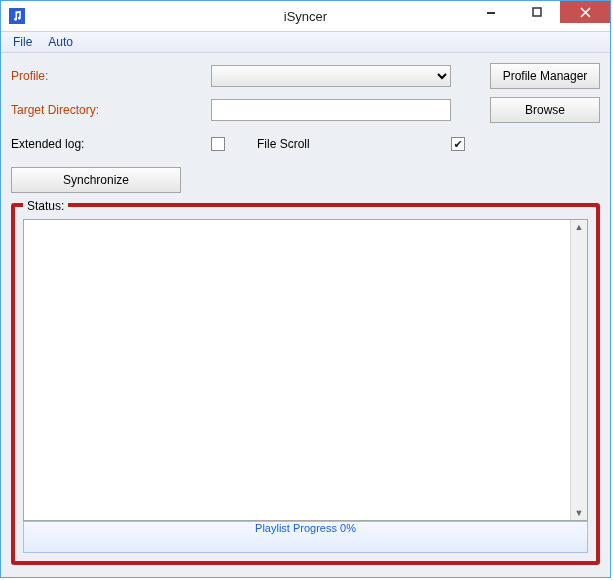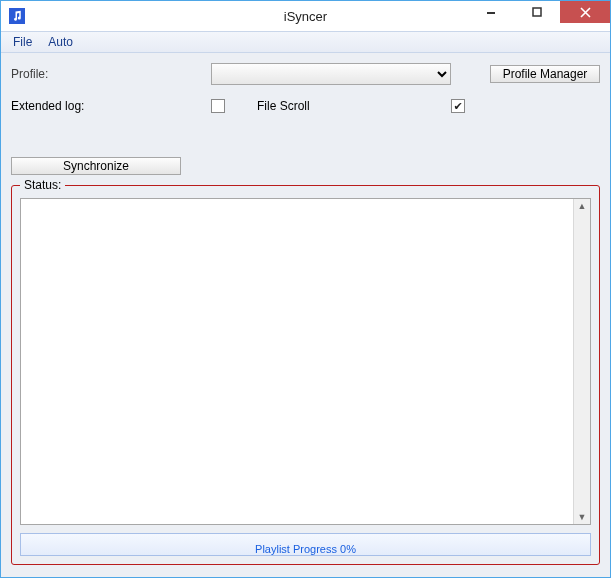--- a/index.html
+++ b/index.html
@@ -82,21 +82,21 @@
     display:flex;
     flex-direction:column;
   }
   .form-row {
     display:flex;
     align-items:center;
     margin-bottom:8px;
   }
   .label-col {
     width: 200px;
-    color:#404040;
+    color:#c2410c;
     font-size:12px;
   }
   .ctrl-col {
     width: 240px;
     display:flex;
   }
   .right-col {
     flex:1;
     display:flex;
     justify-content:flex-end;
@@ -110,31 +110,31 @@
   }
   input.text-input {
     width: 240px;
     height:22px;
     border:1px solid #a7a7a7;
     background:#fff;
     padding:0 4px;
     font-size:12px;
   }
   button.win-button {
-    height:18px;
+    height:26px;
     border:1px solid #a7a7a7;
     background: linear-gradient(#fdfdfd,#e5e5e5);
     font-size:12px;
     padding: 0 11px;
     min-width:110px;
     cursor:default;
   }
   .check-row {
     display:flex;
-    margin: 6px 0 0 0;
+    margin: 6px 0 16px 0;
   }
   .check-label1 { width:200px; }
   .checkbox {
     width:14px; height:14px;
     border:1px solid #888;
     background:#fff;
     display:inline-flex;
     align-items:center;
     justify-content:center;
     margin-right: 32px;
@@ -145,29 +145,28 @@
     color:#222;
     line-height:1;
   }
   .autoscroll-label {
     width: 194px;
   }
   .action-row {
     display:flex;
     gap: 12px;
     margin-bottom: 10px;
-    margin-top: 44px;
   }
   .action-row button.win-button {
     width: 170px;
     min-width: 170px;
   }
   .status-group {
     flex:1;
-    border:1px solid #b91c1c;
+    border:4px solid #b91c1c;
     border-radius:3px;
     position:relative;
     padding: 12px 8px 8px 8px;
     display:flex;
     flex-direction:column;
     background:#eceff4;
   }
   .status-legend {
     position:absolute;
     top:-8px;
@@ -189,27 +188,26 @@
     width:17px;
     background:#f0f0f0;
     border-left:1px solid #d9d9d9;
     display:flex;
     flex-direction:column;
     align-items:center;
     justify-content:space-between;
     padding:2px 0;
   }
   .progress {
-    height:23px;
+    height:32px;
     border:1px solid #a7bfe8;
     background: linear-gradient(#f4f8ff,#e4ecfb);
-    margin-top:8px;
     position:relative;
     display:flex;
-    align-items:flex-end;
+    align-items:flex-start;
     justify-content:center;
     font-size:11px;
     color:#1a60e0;
   }
 </style>
 </head>
 <body>
 
 <div class="window">
 
@@ -249,20 +247,29 @@
     <div class="form-row">
       <div class="label-col">Profile:</div>
       <div class="ctrl-col">
         <select class="profile-select"></select>
       </div>
       <div class="right-col">
         <button class="win-button">Profile Manager</button>
       </div>
     </div>
 
+    <div class="form-row">
+      <div class="label-col">Target Directory:</div>
+      <div class="ctrl-col">
+        <input type="text" class="text-input" value="" style="">
+      </div>
+      <div class="right-col">
+        <button class="win-button">Browse</button>
+      </div>
+    </div>
 
     <div class="check-row">
       <div class="check-label1">Extended log:</div>
       <span class="checkbox" id="ext-log-cb"></span>
       <span class="autoscroll-label">File Scroll</span>
       <span class="checkbox checked" id="autoscroll-cb"></span>
     </div>
 
     <div class="action-row">
       <button class="win-button">Synchronize</button>

